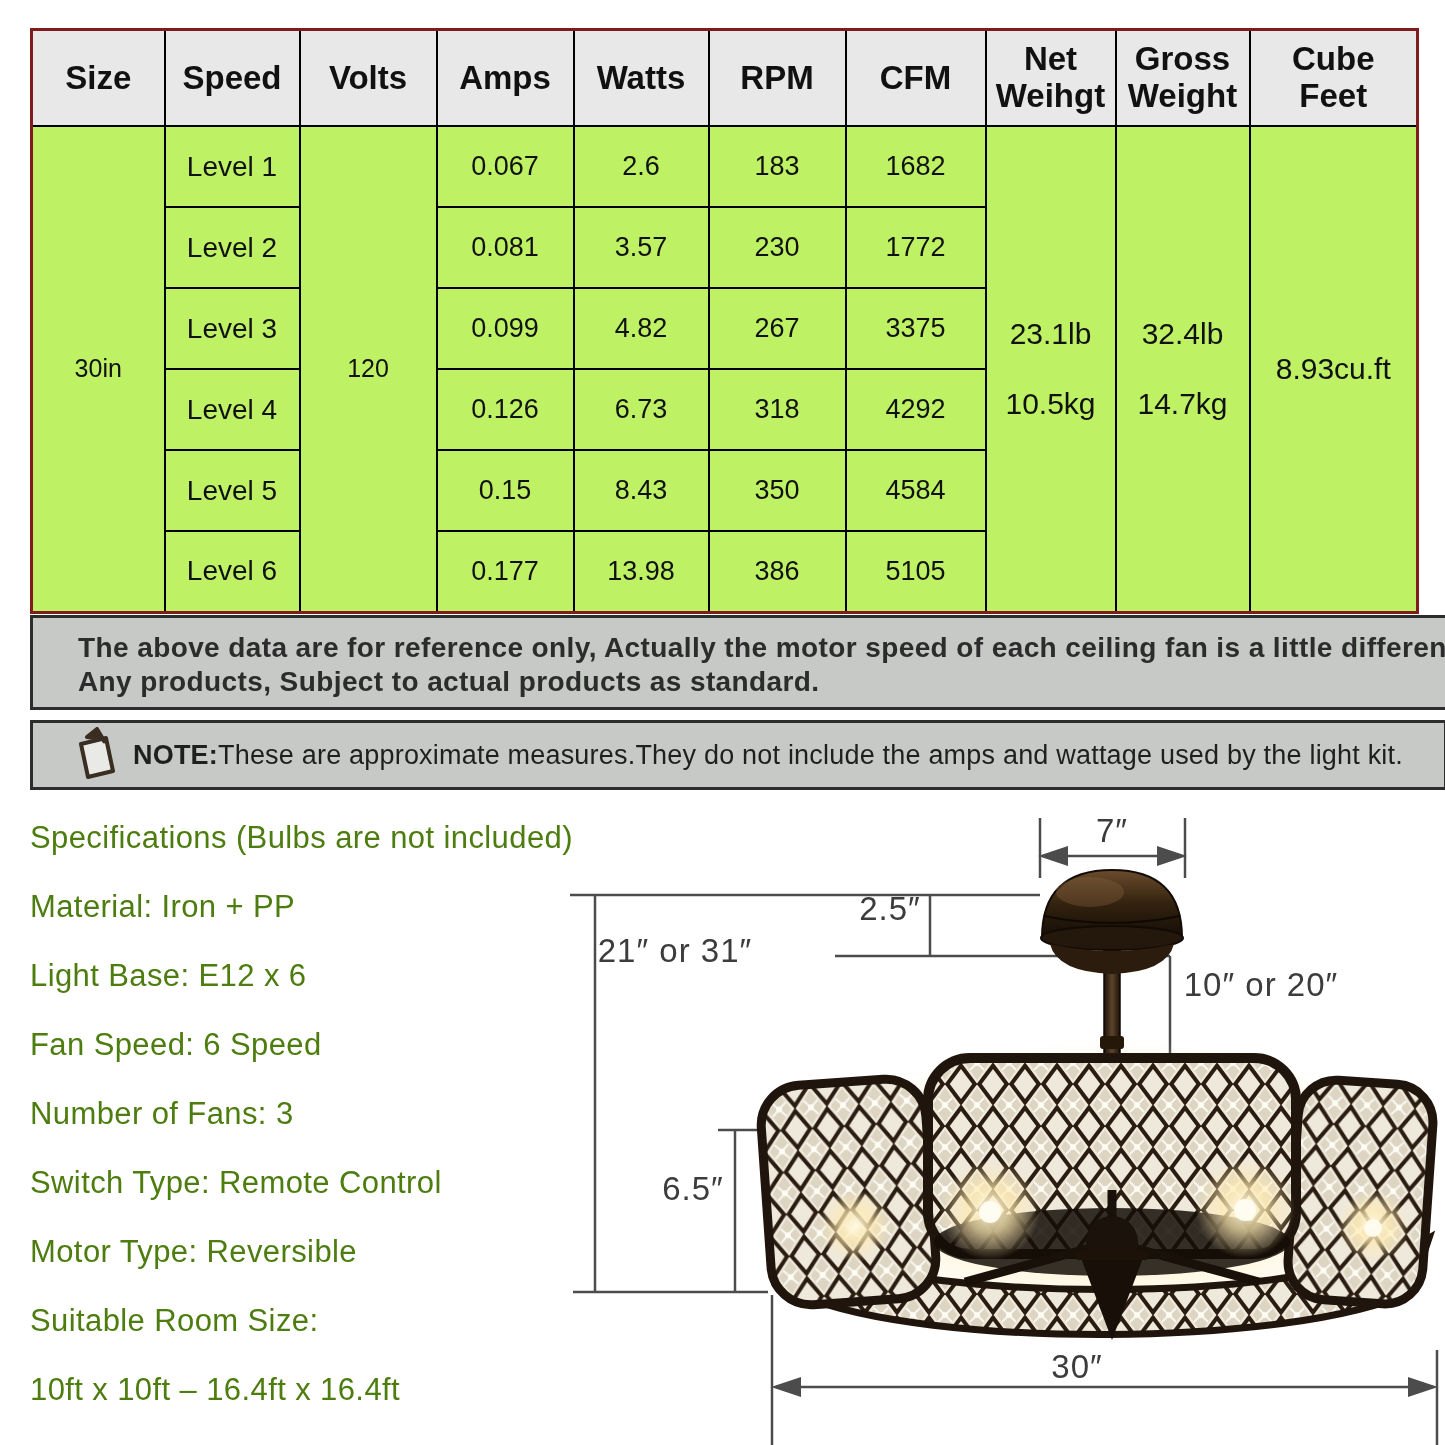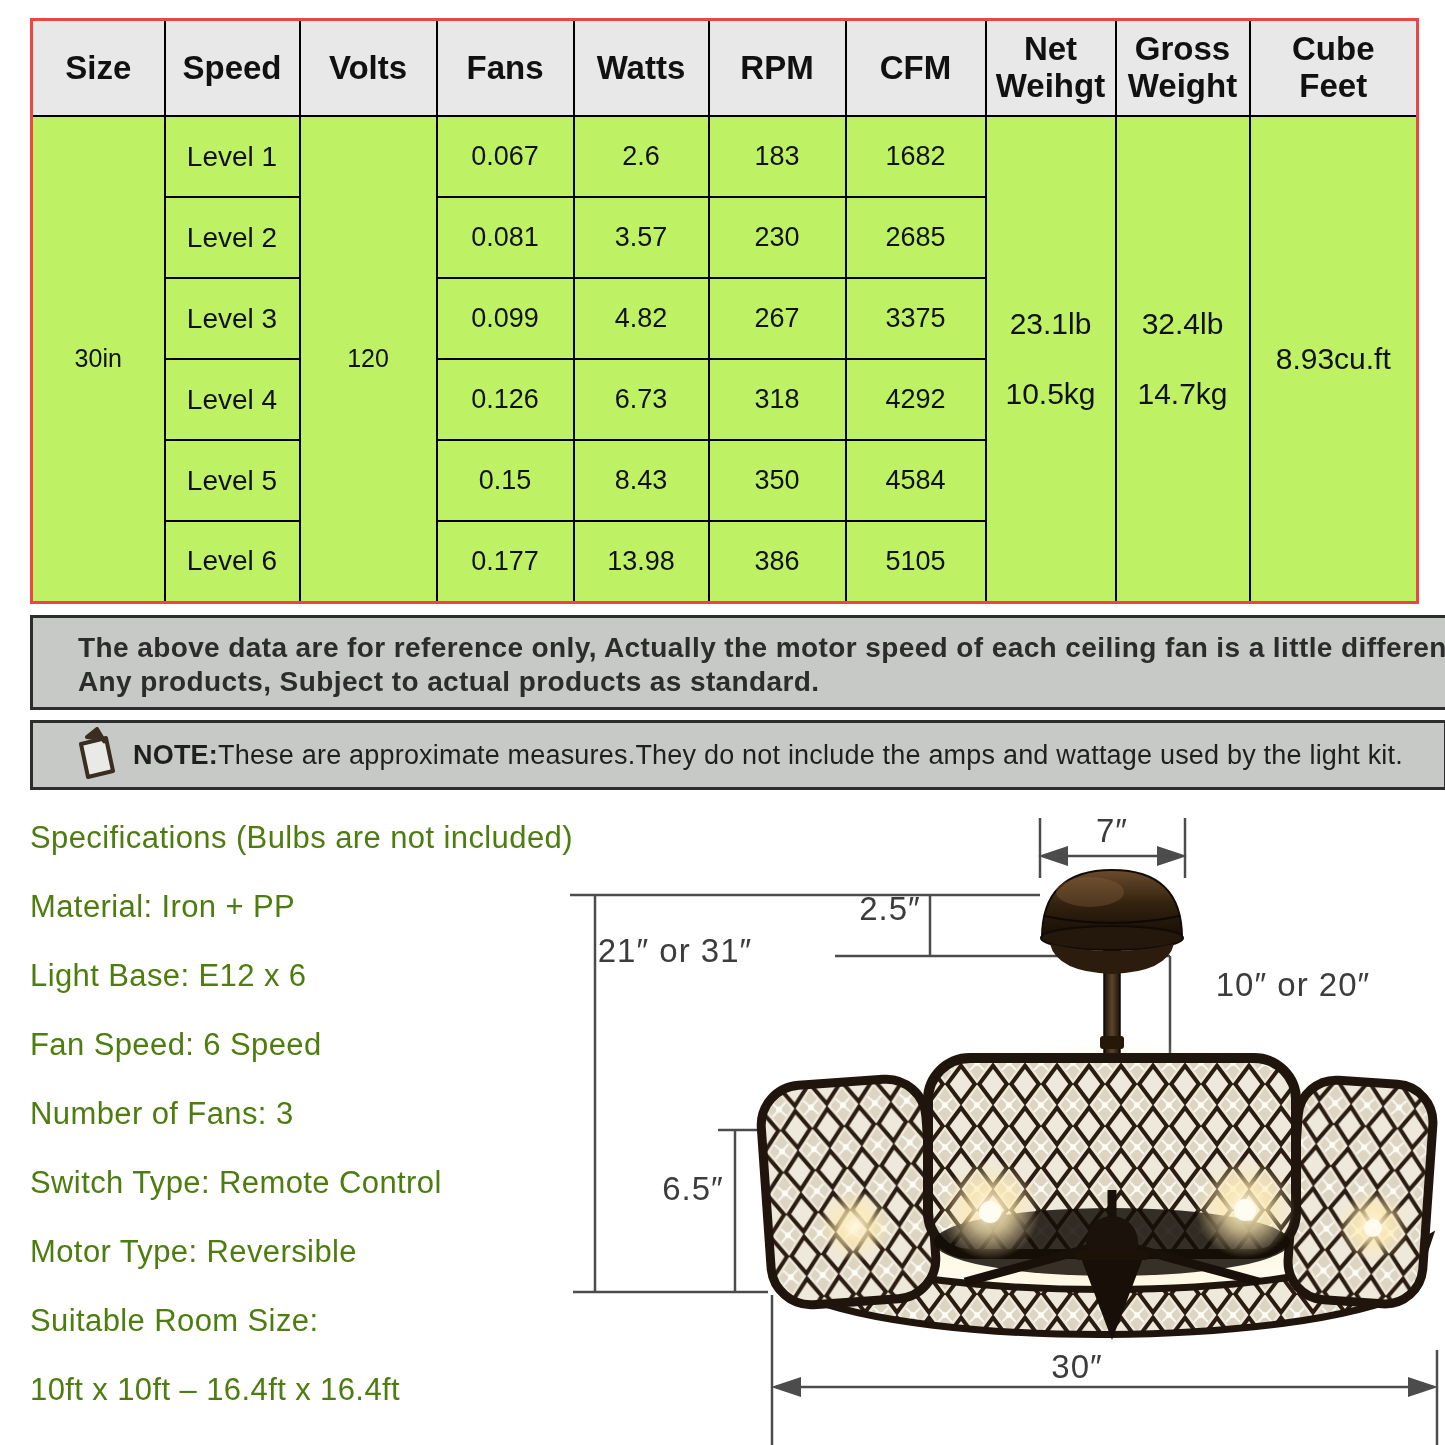--- a/index.html
+++ b/index.html
@@ -1,21 +1,21 @@
 <!DOCTYPE html>
 <html><head>
 <meta charset="utf-8">
 <style>
   html,body{margin:0;padding:0;background:#ffffff;}
   .page{position:relative;width:1445px;height:1445px;background:#fff;overflow:hidden;
         font-family:"Liberation Sans","DejaVu Sans",sans-serif;color:#111;}
 
   
-  .spec-table{position:absolute;left:30px;top:18px;width:1388px;border-collapse:collapse;
-              table-layout:fixed;border:3px solid #ef4444;}
+  .spec-table{position:absolute;left:30px;top:28px;width:1388px;border-collapse:collapse;
+              table-layout:fixed;border:3px solid #7f1d1d;}
   .spec-table th,.spec-table td{border:2px solid #000;text-align:center;vertical-align:middle;
               padding:0 4px;overflow:hidden;}
   .spec-table th{background:#e8e8e8;font-size:33px;font-weight:bold;line-height:1.12;height:94px;}
   .spec-table td{font-size:27px;background:#bef264;}
   .spec-table tr.bodyrow{height:81px;}
   td.size-cell,td.volts-cell{font-size:25px;}
   td.speed-cell{font-size:28px;}
   td.weight-cell{font-size:30px;}
   td.cube-cell{font-size:30px;}
   .wt-top{margin-bottom:36px;}
@@ -34,21 +34,21 @@
   
   .specs{position:absolute;left:30px;top:822px;width:620px;}
   .specs p{margin:0 0 37px 0;font-size:31px;line-height:32px;color:#4d7c0f;letter-spacing:.4px;}
 
   
   .diagram-svg{position:absolute;left:545px;top:790px;}
   .dim-label{position:absolute;font-size:33px;color:#3c3c3c;letter-spacing:1px;text-align:center;}
   .lbl-7{left:1072px;top:812px;width:80px;}
   .lbl-25{left:830px;top:890px;width:120px;}
   .lbl-2131{left:565px;top:932px;width:220px;}
-  .lbl-1020{left:1168px;top:966px;width:250px;}
+  .lbl-1020{left:1136px;top:966px;width:250px;}
   .lbl-65{left:633px;top:1170px;width:120px;}
   .lbl-30{left:1017px;top:1348px;width:120px;}
 </style>
 </head>
 <body>
 
 <div class="page">
 
   <table class="spec-table">
     <colgroup>
@@ -61,21 +61,21 @@
       <col style="width:140px">
         <col style="width:130px">
         <col style="width:134px">
       <col style="width:168px">
     </colgroup>
     <tbody>
         <tr>
       <th>Size</th>
       <th>Speed</th>
       <th>Volts</th>
-      <th>Fans</th>
+      <th>Amps</th>
       <th>Watts</th>
       <th>RPM</th>
       <th>CFM</th>
       <th>Net Weihgt</th>
       <th>Gross Weight</th>
       <th>Cube Feet</th>
     </tr>
     <tr class="bodyrow">
       <td class="size-cell" rowspan="6">30in</td>
       <td class="speed-cell">Level 1</td>
@@ -92,21 +92,21 @@
         <div class="wt-top">32.4lb</div>
         <div>14.7kg</div>
       </td>
       <td class="cube-cell" rowspan="6">8.93cu.ft</td>
     </tr>
     <tr class="bodyrow">
       <td class="speed-cell">Level 2</td>
       <td>0.081</td>
       <td>3.57</td>
       <td>230</td>
-      <td>2685</td>
+      <td>1772</td>
     </tr>
     <tr class="bodyrow">
       <td class="speed-cell">Level 3</td>
       <td>0.099</td>
       <td>4.82</td>
       <td>267</td>
       <td>3375</td>
     </tr>
     <tr class="bodyrow">
       <td class="speed-cell">Level 4</td>

